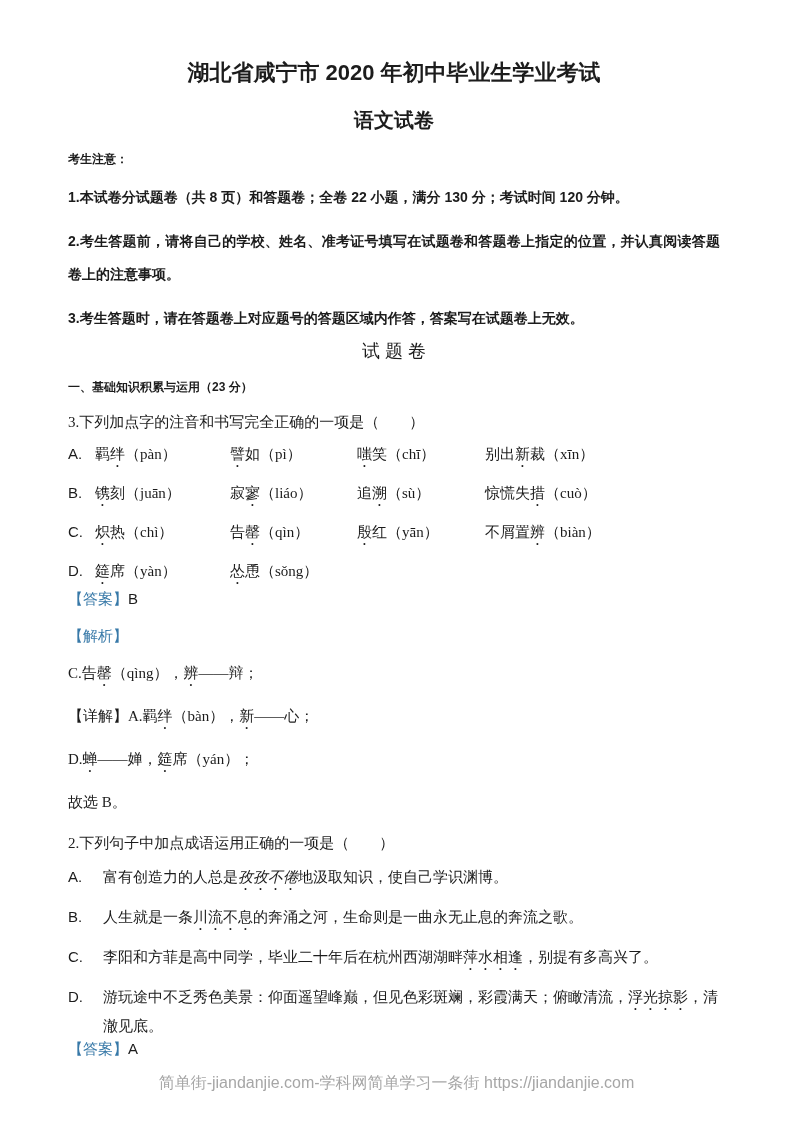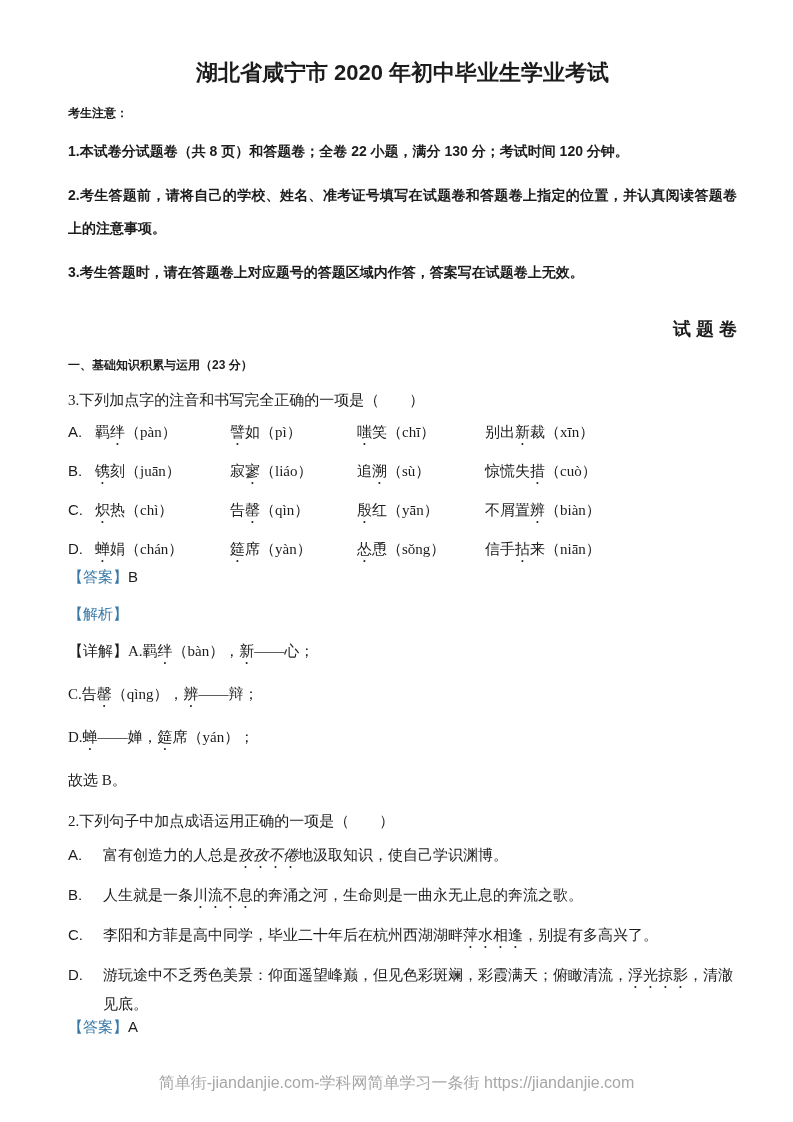--- a/index.html
+++ b/index.html
@@ -3,21 +3,21 @@
 <meta charset="utf-8">
 <style>
   html, body { margin: 0; padding: 0; background: #ffffff; }
   .page {
     position: relative;
     width: 793px;
     height: 1122px;
     margin: 0 auto;
     background: #ffffff;
     box-sizing: border-box;
-    padding: 58px 56px 0 68px;
+    padding: 58px 73px 0 68px;
     color: #1c1c1c;
     font-family: "Liberation Serif", serif;
     font-size: 15px;
     overflow: hidden;
   }
   p { margin: 0; line-height: 22px; }
 
   .doc-title {
     margin: 0;
     text-align: center;
@@ -43,24 +43,24 @@
   }
   .notice {
     margin-top: 11px;
     font-family: "Liberation Sans", sans-serif;
     font-weight: bold;
     font-size: 14px;
     line-height: 33px;
     text-align: justify;
   }
   .paper-heading {
-    margin-top: 28px;
-    text-align: right;
-    font-family: "Liberation Sans", sans-serif;
-    font-weight: bold;
+    margin-top: 4px;
+    text-align: center;
+    font-family: "Liberation Sans", sans-serif;
+    font-weight: normal;
     font-size: 18px;
     line-height: 24px;
   }
   .section-heading {
     margin-top: 12px;
     font-family: "Liberation Sans", sans-serif;
     font-weight: bold;
     font-size: 12px;
     line-height: 24px;
   }
@@ -110,20 +110,21 @@
     font-size: 16px;
     line-height: 22px;
   }
 </style>
 </head>
 <body>
 
 <div class="page">
 
   <h1 class="doc-title">湖北省咸宁市 2020 年初中毕业生学业考试</h1>
+  <h2 class="doc-subtitle">语文试卷</h2>
 
   <p class="notice-heading">考生注意：</p>
   <p class="notice">1.本试卷分试题卷（共 8 页）和答题卷；全卷 22 小题，满分 130 分；考试时间 120 分钟。</p>
   <p class="notice">2.考生答题前，请将自己的学校、姓名、准考证号填写在试题卷和答题卷上指定的位置，并认真阅读答题卷上的注意事项。</p>
   <p class="notice">3.考生答题时，请在答题卷上对应题号的答题区域内作答，答案写在试题卷上无效。</p>
 
   <p class="paper-heading">试 题 卷</p>
   <p class="section-heading">一、基础知识积累与运用（23 分）</p>
 
   <p class="stem">3.下列加点字的注音和书写完全正确的一项是（　　）</p>
@@ -144,36 +145,34 @@
   </div>
   <div class="q1row">
     <span class="letter">C.</span>
     <span><span class="dot-em">炽</span>热（chì）</span>
     <span>告<span class="dot-em">罄</span>（qìn）</span>
     <span><span class="dot-em">殷</span>红（yān）</span>
     <span>不屑置<span class="dot-em">辨</span>（biàn）</span>
   </div>
   <div class="q1row">
     <span class="letter">D.</span>
-    <span><span class="dot-em">蝉</span>娟（chán）</span>
     <span><span class="dot-em">筵</span>席（yàn）</span>
     <span><span class="dot-em">怂</span>恿（sǒng）</span>
-    <span>信手<span class="dot-em">拈</span>来（niān）</span>
   </div>
 
   <p class="ans-line">
     <span class="lbl-blue">【答案】</span><span class="ans-value">B</span>
   </p>
   <p class="ana-line">
     <span class="lbl-blue">【解析】</span>
   </p>
+  <p class="detail">C.告<span class="dot-em">罄</span>（qìng），<span class="dot-em">辨</span>——辩；</p>
   <p class="detail">
     <span class="lbl-black">【详解】</span><span>A.羁<span class="dot-em">绊</span>（bàn），<span class="dot-em">新</span>——心；</span>
   </p>
-  <p class="detail">C.告<span class="dot-em">罄</span>（qìng），<span class="dot-em">辨</span>——辩；</p>
   <p class="detail">D.<span class="dot-em">蝉</span>——婵，<span class="dot-em">筵</span>席（yán）；</p>
   <p class="detail">故选 B。</p>
 
   <p class="stem" style="margin-top:18px;">2.下列句子中加点成语运用正确的一项是（　　）</p>
 
   <div class="q2row">
     <span class="letter">A.</span>
     <span>富有创造力的人总是<span class="dot-em"><span class="kai">孜孜不倦</span></span>地汲取知识，使自己学识渊博。</span>
   </div>
   <div class="q2row">

